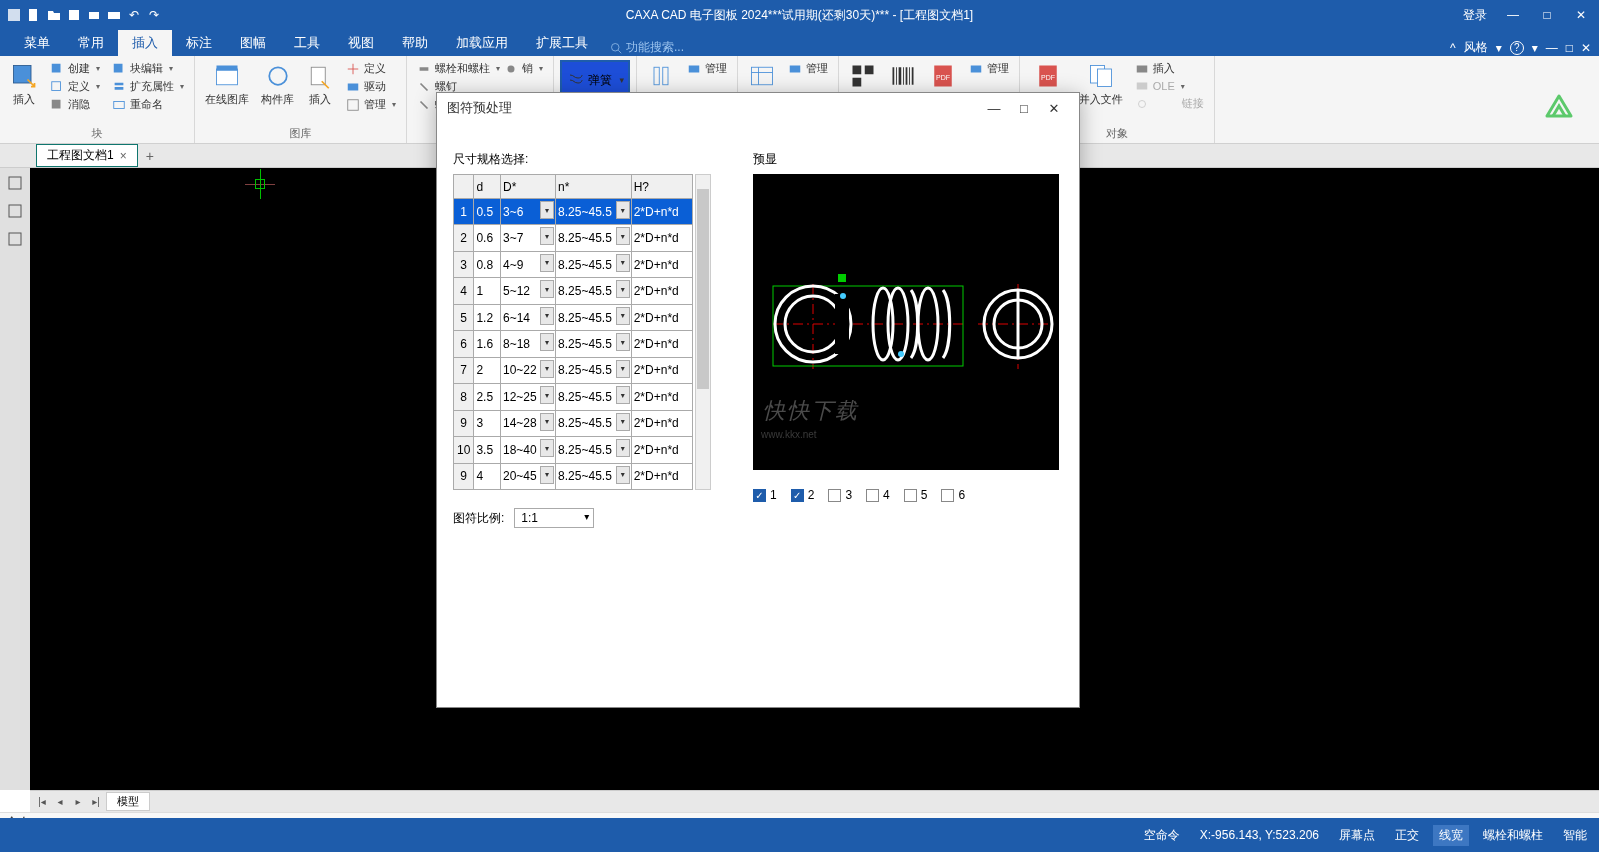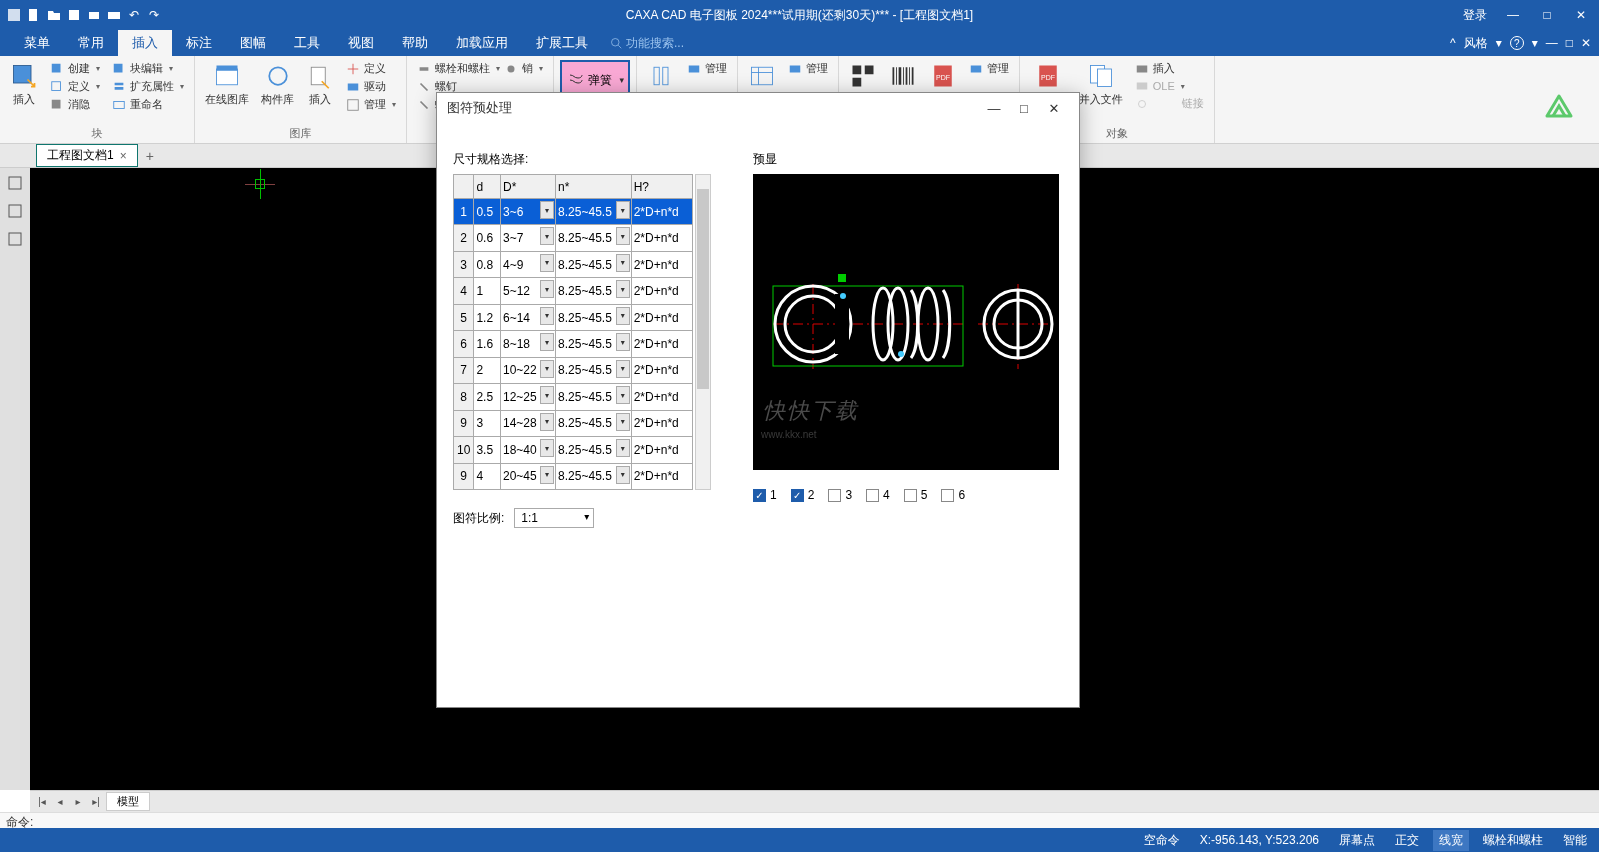--- a/index.html
+++ b/index.html
@@ -8,38 +8,38 @@
 
 .titlebar { height: 30px; background: #1e5cab; display: flex; align-items: center; color: #fff; font-size: 12px; position: relative; }
 .tb-left { display: flex; align-items: center; gap: 4px; padding-left: 6px; }
 .tb-icon { width: 16px; height: 16px; display: flex; align-items: center; justify-content: center; color: #fff; cursor: pointer; }
 .tb-title { position: absolute; left: 50%; transform: translateX(-50%); font-size: 12px; }
 .tb-right { position: absolute; right: 0; display: flex; align-items: center; gap: 6px; padding-right: 4px; }
 .tb-btn { padding: 2px 6px; color: #fff; font-size: 12px; cursor: pointer; }
 .win-btn { width: 28px; height: 26px; display: flex; align-items: center; justify-content: center; color: #fff; cursor: pointer; }
 
 
-.menubar { height: 26px; background: #1e5cab; display: flex; align-items: center; padding-left: 10px; }
+.menubar { height: 26px; background: #1e5cab; display: flex; align-items: flex-end; padding-left: 10px; }
 .menu-item { padding: 4px 14px; color: #fff; font-size: 13px; cursor: pointer; }
 .menu-item.active { background: #f5f5f5; color: #1e5cab; }
 .menubar-right { position: absolute; right: 8px; display: flex; align-items: center; gap: 8px; font-size: 12px; color: #fff; }
 .search-box { margin-left: 8px; display: flex; align-items: center; gap: 4px; color: #9bc3ee; font-size: 12px; }
 
 
 .ribbon { height: 88px; background: #f5f5f5; border-bottom: 1px solid #d0d0d0; display: flex; }
 .ribbon-group { border-right: 1px solid #d8d8d8; padding: 4px 6px 2px; display: flex; flex-direction: column; justify-content: space-between; }
 .rg-content { display: flex; gap: 4px; align-items: flex-start; }
 .rg-label { text-align: center; font-size: 11px; color: #666; }
 .big-btn { display: flex; flex-direction: column; align-items: center; gap: 2px; padding: 2px 4px; cursor: pointer; font-size: 11px; color: #333; }
 .big-btn svg { width: 28px; height: 28px; }
 .small-btns { display: flex; flex-direction: column; gap: 1px; }
 .small-btn { display: flex; align-items: center; gap: 4px; font-size: 11px; color: #333; cursor: pointer; padding: 1px 4px; white-space: nowrap; }
 .small-btn svg { width: 14px; height: 14px; flex-shrink: 0; }
 .dd { font-size: 8px; color: #666; margin-left: 2px; }
-.ribbon-combo { border: 2px solid #1e5cab; height: 40px; padding: 0 16px 0 6px; font-size: 12px; display: flex; align-items: center; gap: 4px; background: #f9a8d4; position: relative; }
+.ribbon-combo { border: 2px solid #1e5cab; height: 40px; padding: 0 16px 0 6px; font-size: 12px; display: flex; align-items: center; gap: 4px; background: #1d4ed8; position: relative; }
 .ribbon-combo::after { content: "▾"; position: absolute; right: 4px; font-size: 9px; color: #333; }
 
 
 .tabstrip { height: 24px; background: #e8e8e8; display: flex; align-items: center; padding-left: 36px; border-bottom: 1px solid #ccc; }
 .doc-tab { background: #fff; border: 1px solid #0f766e; padding: 2px 10px; font-size: 12px; display: flex; align-items: center; gap: 6px; }
 .doc-tab .close { font-size: 12px; color: #666; cursor: pointer; }
 .add-tab { padding: 0 8px; font-size: 14px; color: #666; cursor: pointer; }
 
 
 .canvas-area { position: absolute; top: 168px; left: 30px; right: 0; bottom: 62px; background: #000; }
@@ -54,21 +54,21 @@
 
 
 .bottom-tabs { position: absolute; bottom: 40px; left: 30px; right: 0; height: 22px; background: #e8e8e8; display: flex; align-items: center; padding-left: 4px; gap: 2px; border-top: 1px solid #ccc; }
 .bt-nav { width: 16px; height: 16px; display: flex; align-items: center; justify-content: center; font-size: 10px; color: #555; cursor: pointer; }
 .bt-tab { background: #fff; border: 1px solid #ccc; padding: 1px 10px; font-size: 11px; }
 
 
 .cmdline { position: absolute; bottom: 22px; left: 0; right: 0; height: 18px; background: #f8f8f8; font-size: 12px; padding: 1px 6px; color: #333; border-top: 1px solid #ddd; }
 
 
-.statusbar { position: absolute; bottom: 0; left: 0; right: 0; height: 24px; background: #1e5cab; display: flex; align-items: center; color: #fff; font-size: 12px; padding: 0 6px; justify-content: flex-end; gap: 8px; }
+.statusbar { position: absolute; bottom: 0; left: 0; right: 0; height: 34px; background: #1e5cab; display: flex; align-items: center; color: #fff; font-size: 12px; padding: 0 6px; justify-content: flex-end; gap: 8px; }
 .statusbar .sl { margin-right: auto; }
 .sb-item { padding: 2px 6px; cursor: pointer; }
 .sb-item.active { background: #3d77c2; }
 
 
 .dialog { position: absolute; left: 436px; top: 92px; width: 644px; height: 616px; background: #fff; border: 1px solid #888; box-shadow: 0 4px 20px rgba(0,0,0,.3); display: flex; flex-direction: column; }
 .dlg-title { height: 30px; display: flex; align-items: center; padding: 0 10px; font-size: 13px; color: #333; }
 .dlg-title .spacer { flex: 1; }
 .dlg-title .wbtn { width: 30px; text-align: center; cursor: pointer; color: #333; }
 .dlg-body { flex: 1; display: flex; padding: 8px 16px; gap: 20px; }

